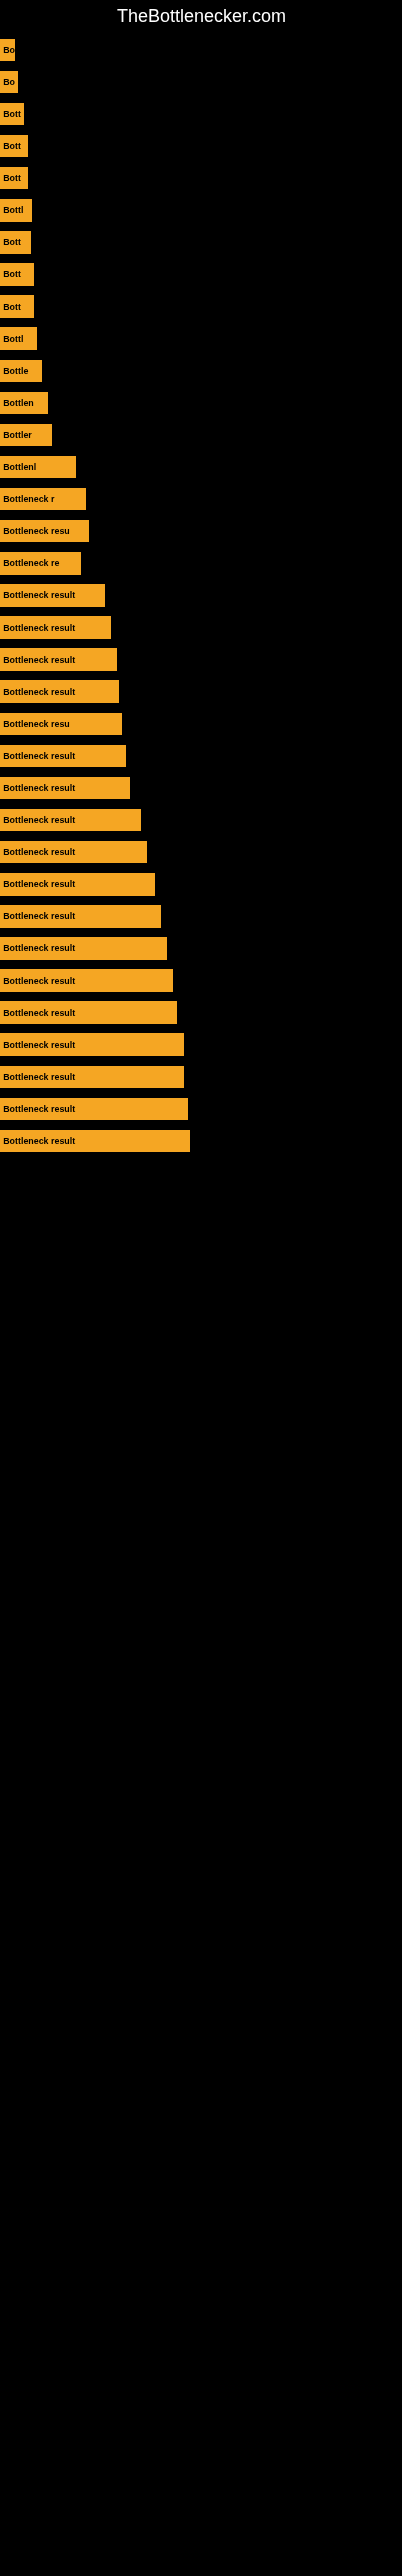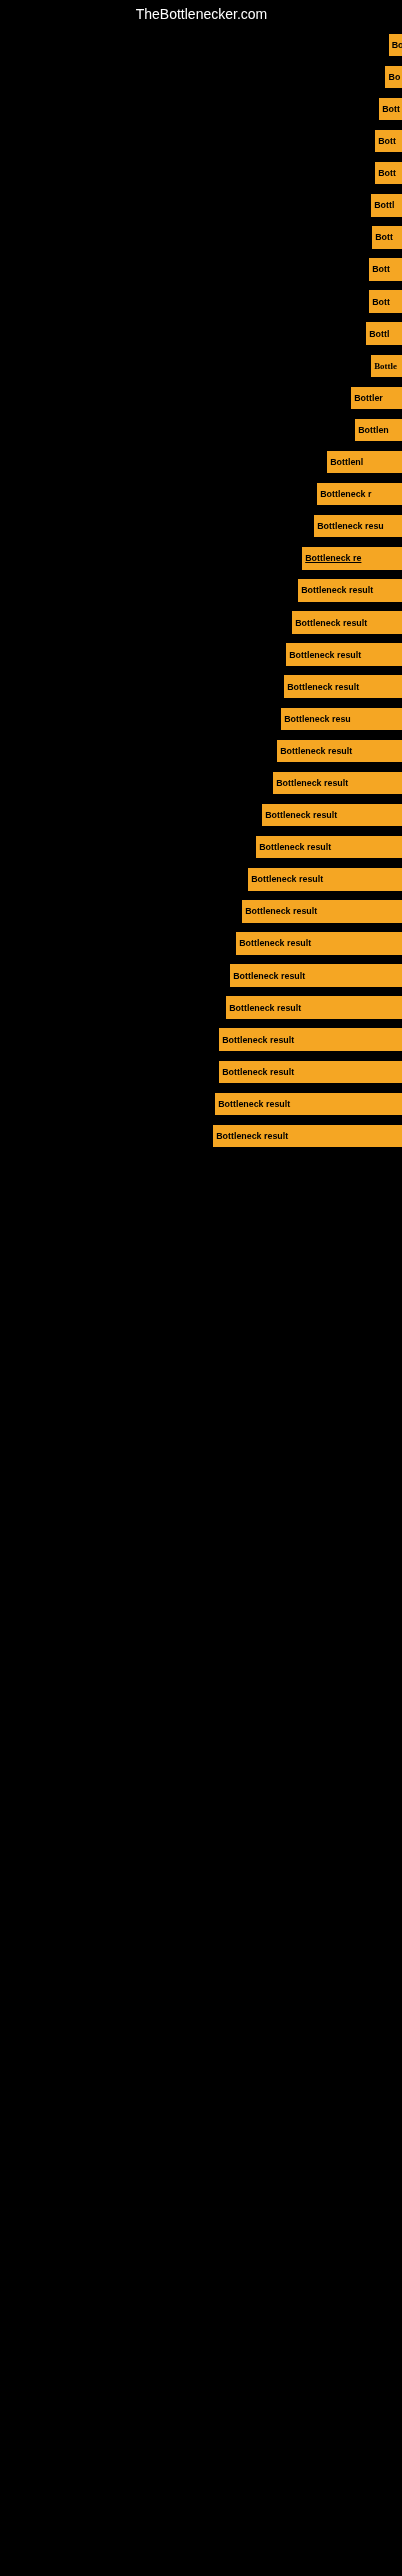--- a/index.html
+++ b/index.html
@@ -9,31 +9,30 @@
     }
     body {
       background-color: #000;
       width: 403px;
       min-height: 2576px;
       font-family: Arial, sans-serif;
       position: relative;
     }
     .title {
       color: #fff;
-      font-size: 14px;
+      font-size: 18px;
       text-align: center;
       padding: 6.4px 0;
       width: 100%;
     }
     .bar-container {
       display: flex;
       align-items: center;
       margin-bottom: 0px;
       padding: 4.8px 0;
-      justify-content: flex-end;
     }
     .bar {
       background-color: #F5A623;
       height: 22.5px;
       display: flex;
       align-items: center;
       padding-left: 3.2px;
       white-space: nowrap;
       overflow: hidden;
     }
@@ -93,51 +92,51 @@
       <div class="bar" style="width: 34px;">
         <span class="bar-label">Bott</span>
       </div>
     </div>
     <div class="bar-container">
       <div class="bar" style="width: 37px;">
         <span class="bar-label">Bottl</span>
       </div>
     </div>
     <div class="bar-container">
-      <div class="bar" style="width: 32px; font-family: Liberation Serif, serif;">
+      <div class="bar" style="width: 42px;">
         <span class="bar-label">Bottle</span>
+      </div>
+    </div>
+    <div class="bar-container">
+      <div class="bar" style="width: 48px;">
+        <span class="bar-label">Bottlen</span>
       </div>
     </div>
     <div class="bar-container">
       <div class="bar" style="width: 52px;">
         <span class="bar-label">Bottler</span>
       </div>
     </div>
     <div class="bar-container">
-      <div class="bar" style="width: 48px;">
-        <span class="bar-label">Bottlen</span>
-      </div>
-    </div>
-    <div class="bar-container">
       <div class="bar" style="width: 76px;">
         <span class="bar-label">Bottlenl</span>
       </div>
     </div>
     <div class="bar-container">
       <div class="bar" style="width: 86px;">
         <span class="bar-label">Bottleneck r</span>
       </div>
     </div>
     <div class="bar-container">
       <div class="bar" style="width: 89px;">
         <span class="bar-label">Bottleneck resu</span>
       </div>
     </div>
     <div class="bar-container">
-      <div class="bar" style="width: 101px; text-decoration: underline;">
+      <div class="bar" style="width: 81px;">
         <span class="bar-label">Bottleneck re</span>
       </div>
     </div>
     <div class="bar-container">
       <div class="bar" style="width: 105px;">
         <span class="bar-label">Bottleneck result</span>
       </div>
     </div>
     <div class="bar-container">
       <div class="bar" style="width: 111px;">

